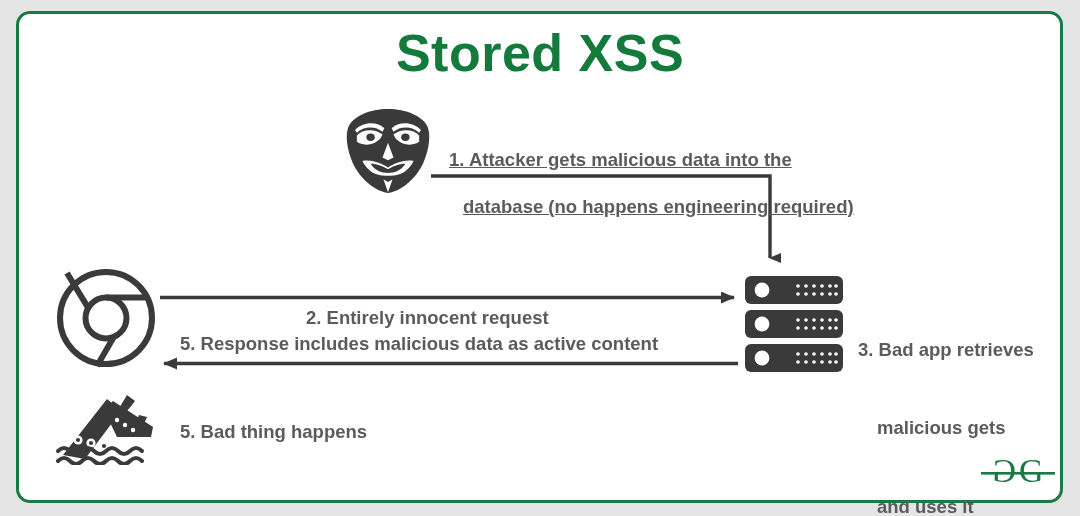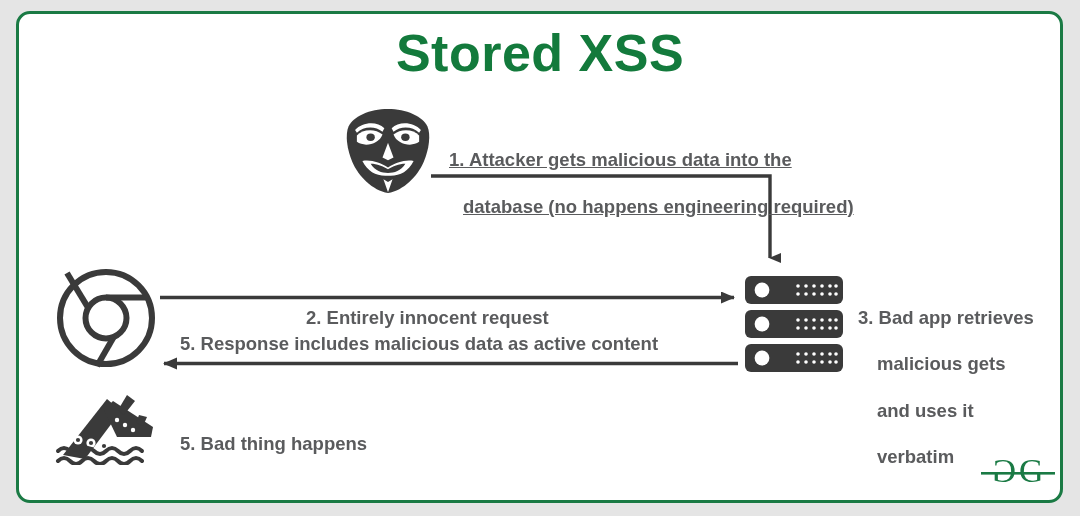--- a/index.html
+++ b/index.html
@@ -61,32 +61,31 @@
     top: 278px;
     width: 300px;
     margin-top: 28px;
   }
   #text3 {
     left: 858px;
     top: 283px;
     width: 215px;
     line-height: 1.25;
   }
-  #text3 .ln { display: block; }
+  #text3 .ln { display: block; margin-top: 32px; }
   #text3 .ind { padding-left: 19px; }
   #text4 {
     left: 180px;
     top: 332px;
     width: 560px;
   }
   #text5 {
     left: 180px;
     top: 420px;
     width: 300px;
-    margin-top: 12px;
   }
   svg.art {
     position: absolute;
     left: 0;
     top: 0;
     width: 1080px;
     height: 516px;
     pointer-events: none;
   }
   .icon-box { position: absolute; }

